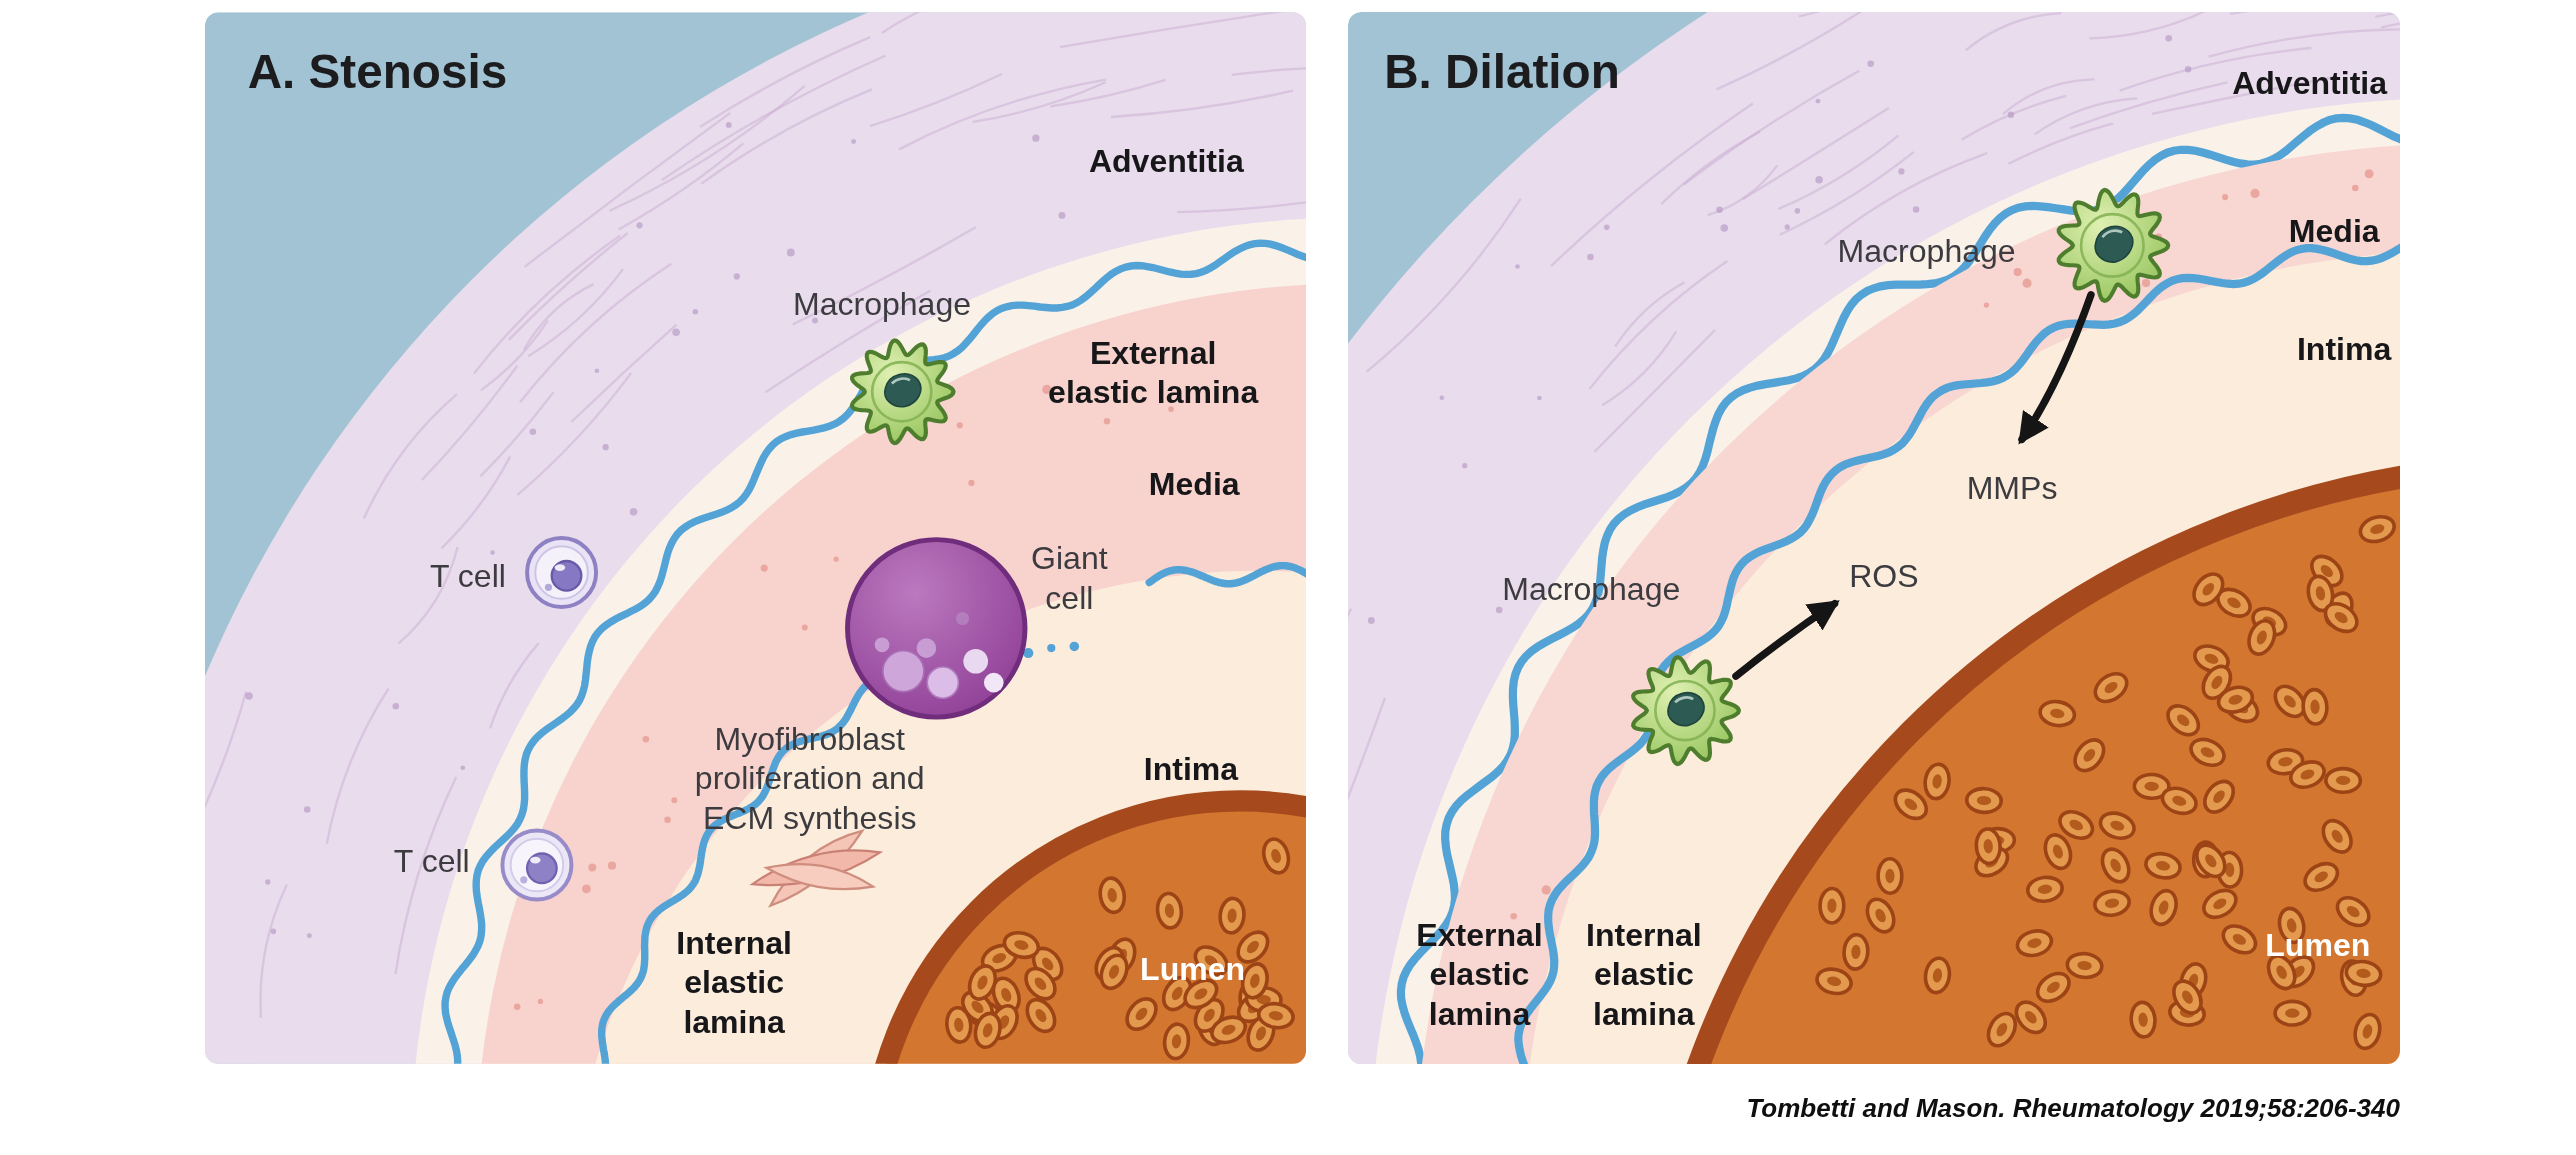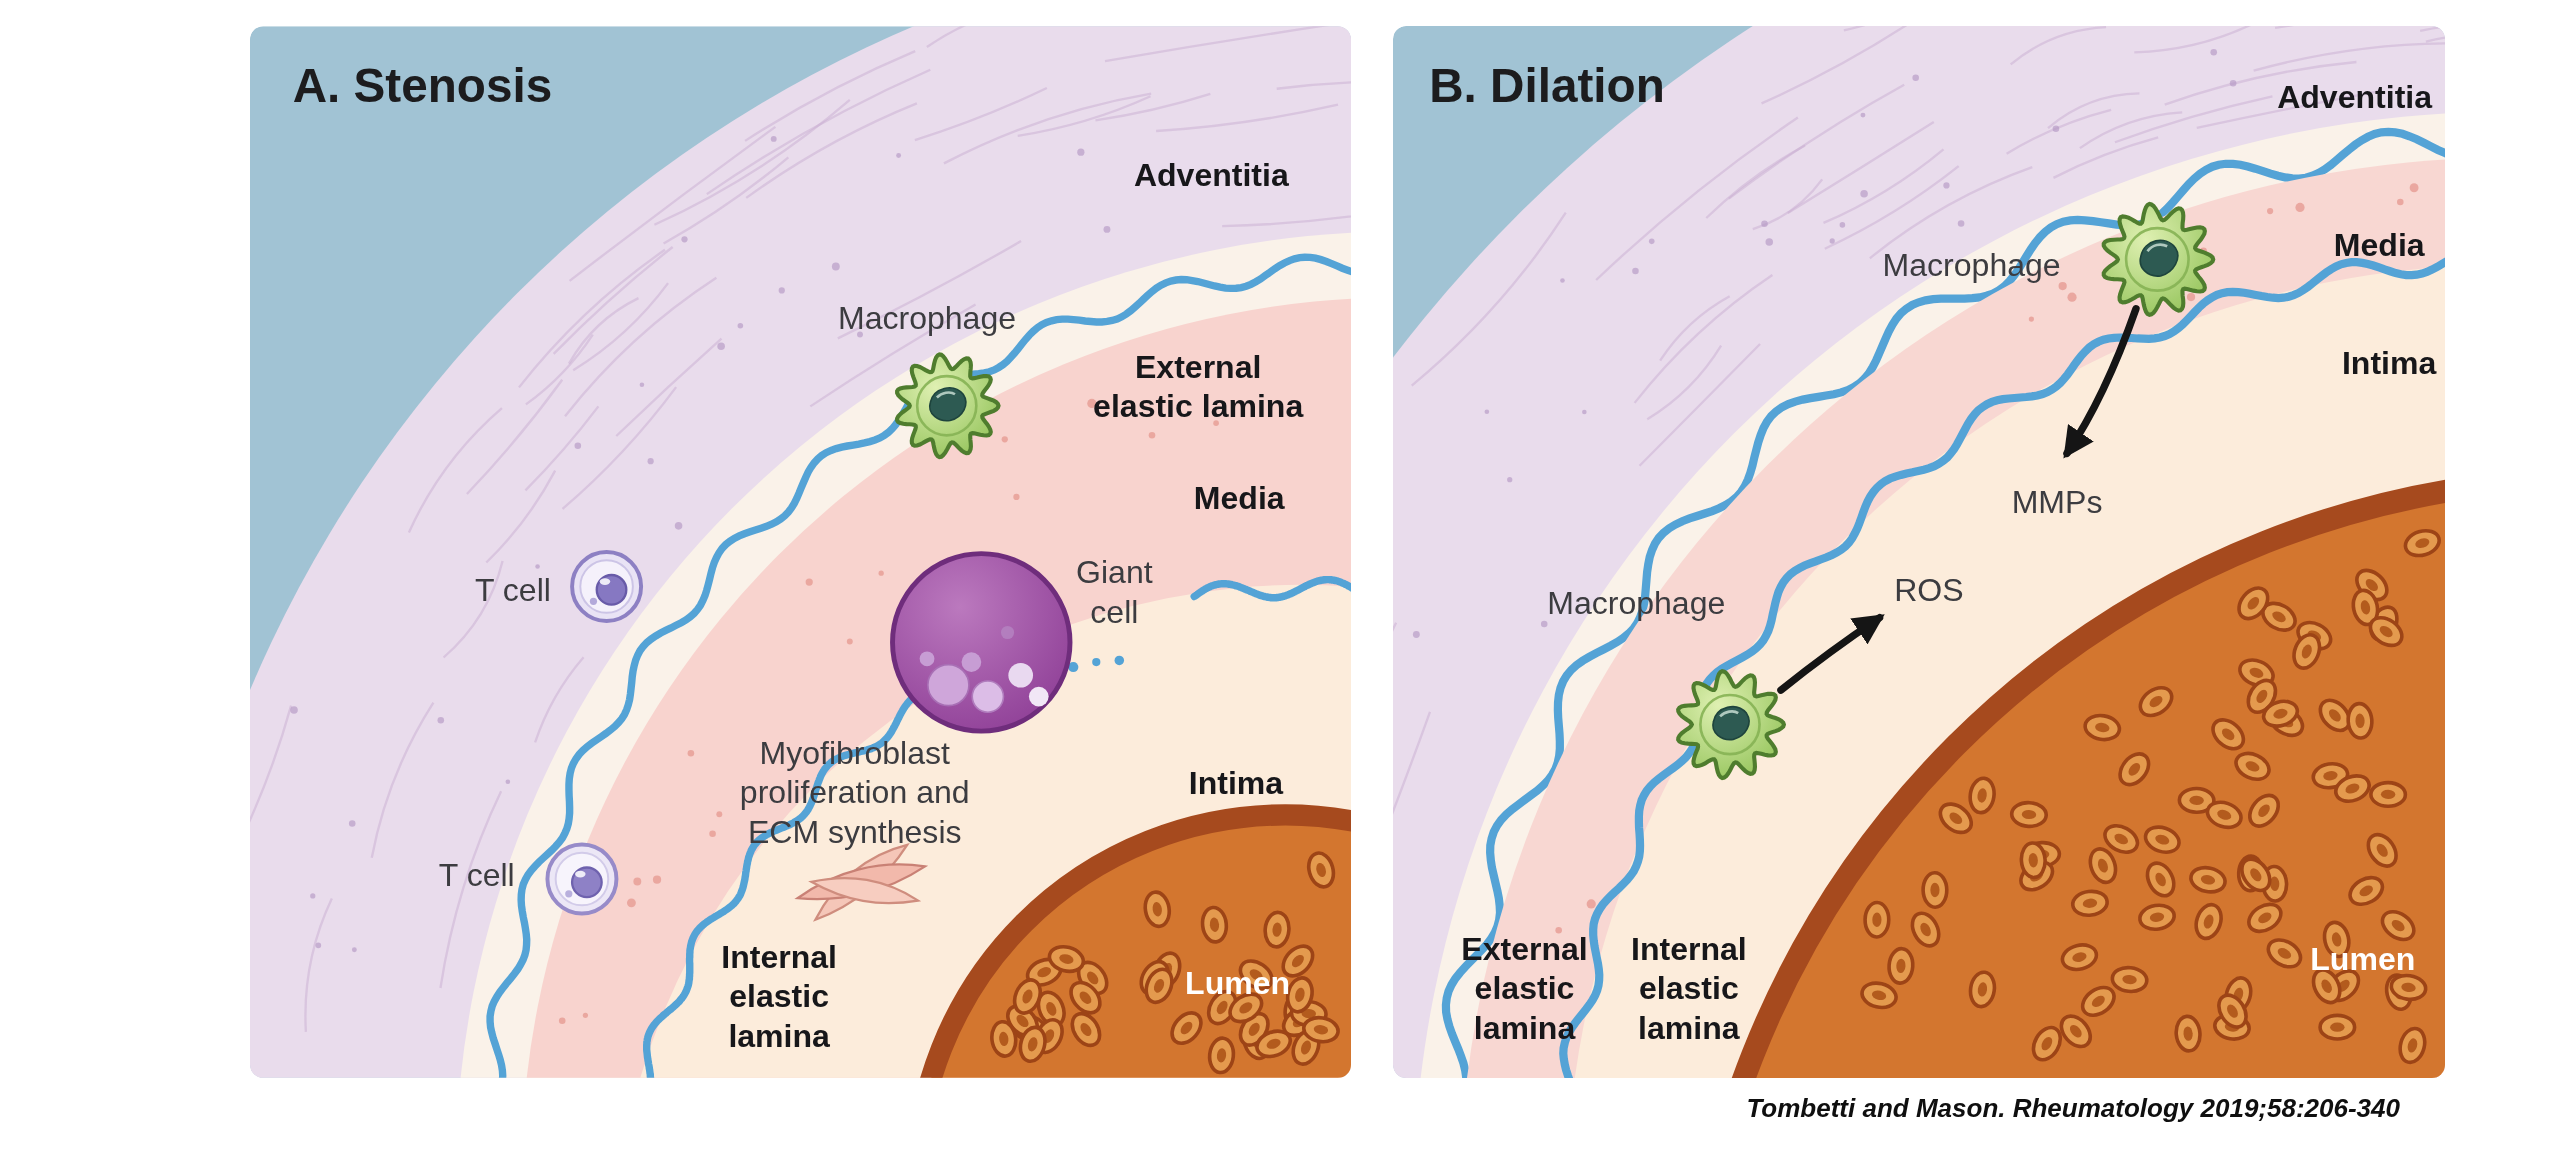--- a/index.html
+++ b/index.html
@@ -1,18 +1,18 @@
 <!DOCTYPE html>
 <html style="font-size:10.7px"><head>
 <meta charset="utf-8">
 <style>
   *{margin:0;padding:0;box-sizing:border-box}
   html,body{width:2576px;height:1155px;background:#ffffff;position:relative;overflow:hidden;
     font-family:"Liberation Sans","DejaVu Sans",sans-serif;}
-  .panel{position:absolute;top:26px;margin-left:45px;}
+  .panel{position:absolute;top:12px;}
   .panel-a{left:205px;width:1101px;height:1052px;}
   .panel-b{left:1348px;width:1052px;height:1052px;}
   .panel svg{width:100%;height:100%;display:block;}
   text{font-family:"Liberation Sans","DejaVu Sans",sans-serif;}
   .ttl{font-size:29px;font-weight:bold;fill:#1c1c1e;}
   .lblb{font-size:19.5px;font-weight:bold;fill:#17171a;}
   .lbl{font-size:19.5px;fill:#3c3c40;}
   .lblw{font-size:19.5px;font-weight:bold;fill:#ffffff;}
   .citation{position:absolute;top:1093px;right:176px;font-size:26px;font-weight:bold;
     font-style:italic;color:#0f0f0f;white-space:nowrap;}

